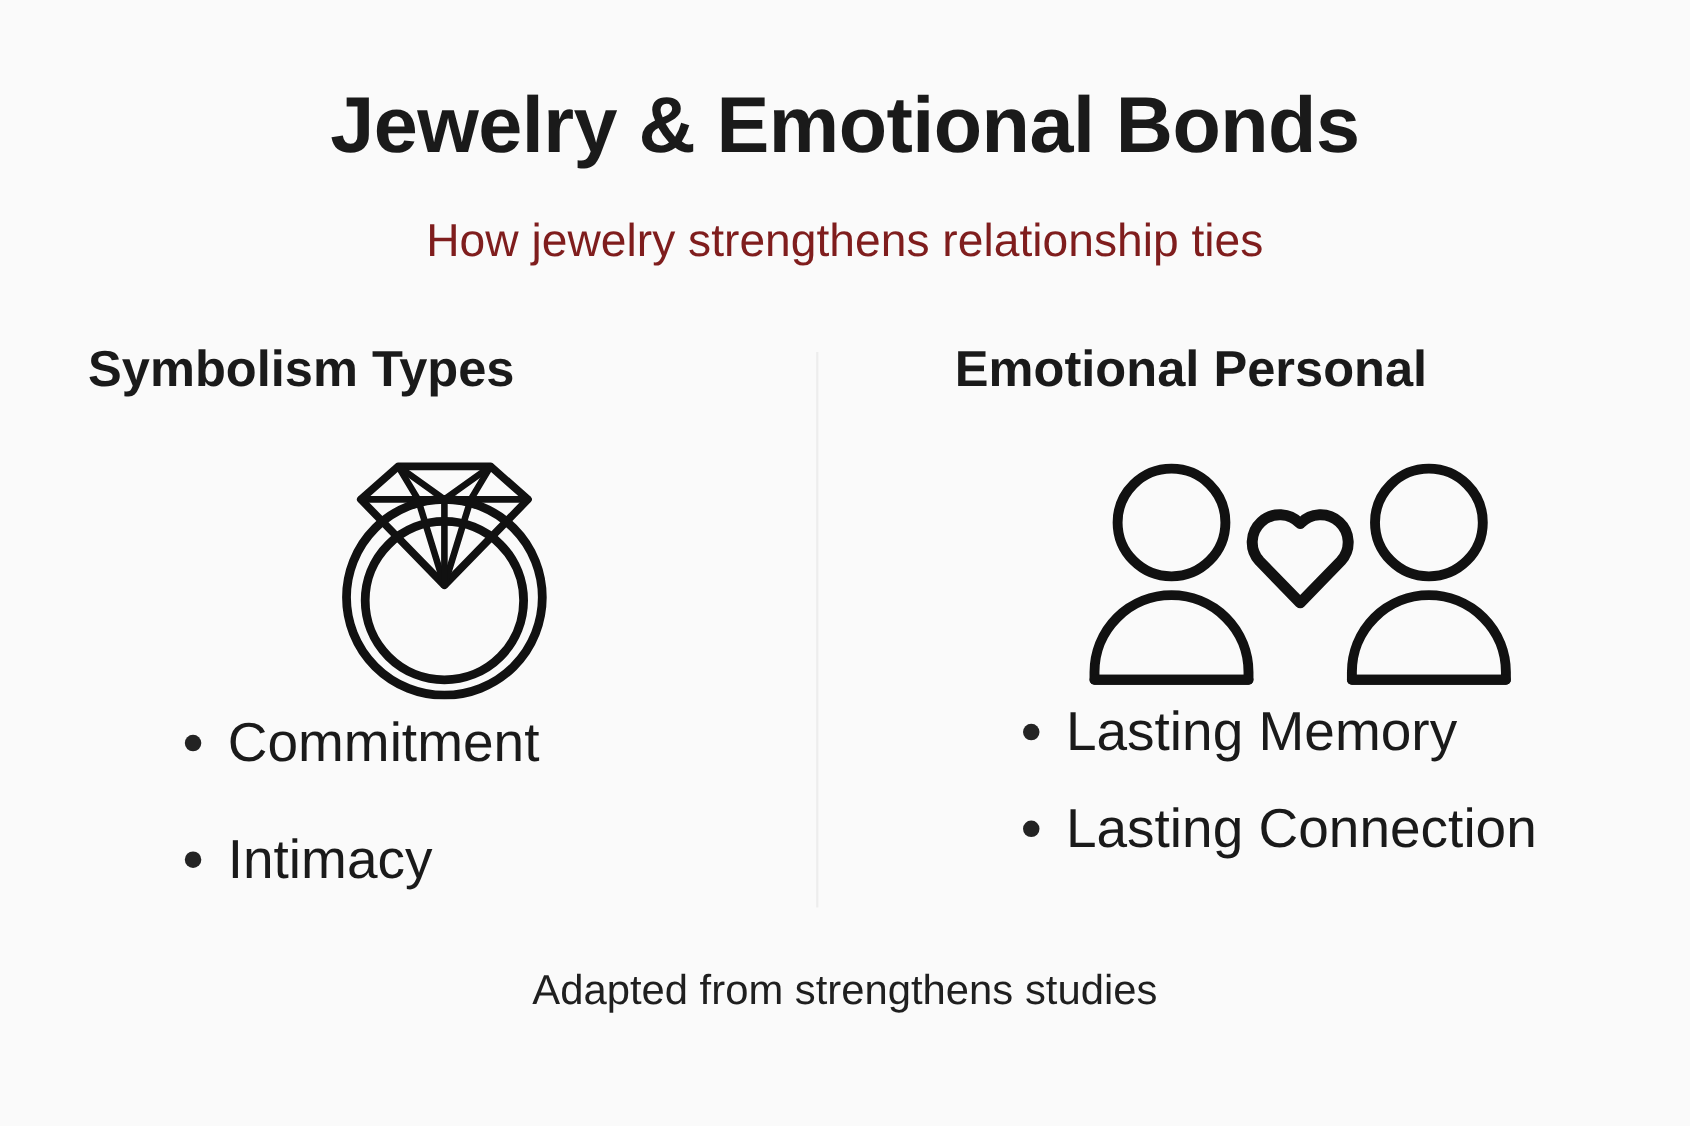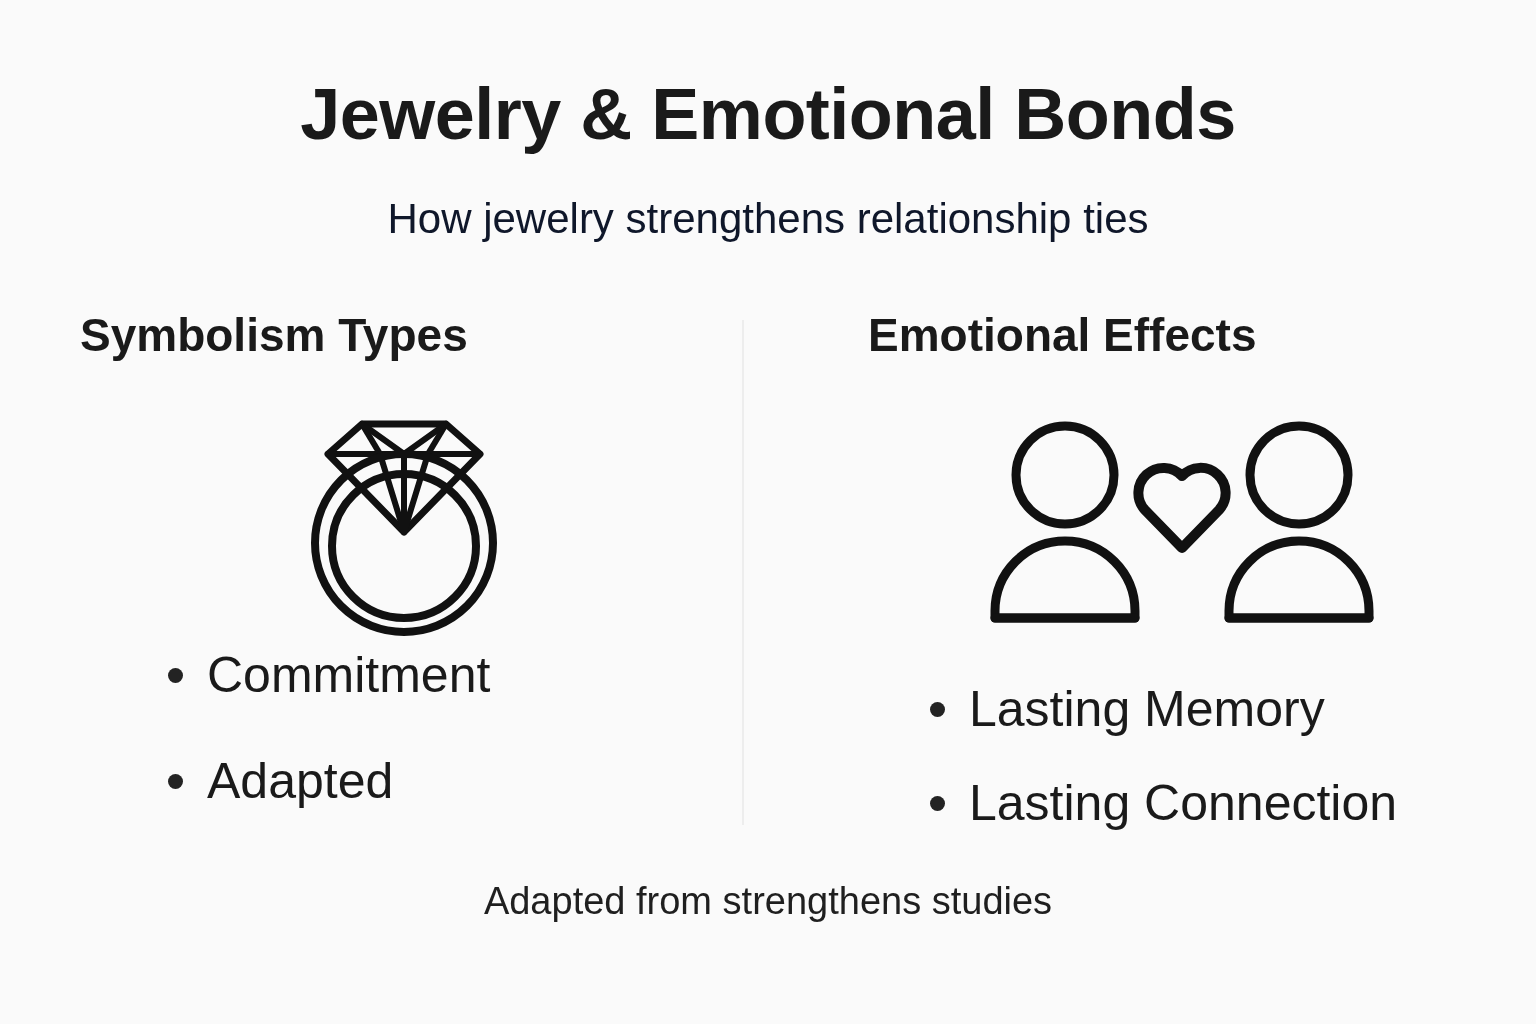--- a/index.html
+++ b/index.html
@@ -36,21 +36,21 @@
     letter-spacing: -0.5px;
     line-height: 1.0;
     color: #1A1A1A;
     margin: 0;
     white-space: nowrap;
   }
   .subtitle {
     font-size: 42px;
     font-weight: 400;
     line-height: 1.0;
-    color: #0f172a;
+    color: #7f1d1d;
     margin: 0;
     padding-top: 48px;
     white-space: nowrap;
   }
 
   
   .columns {
     position: absolute;
     top: 312px;
     left: 0;
@@ -105,21 +105,21 @@
   }
   .bullets-left  { padding-left: 88px; padding-top: 14px; }
   .bullets-right { padding-left: 62px; padding-top: 12px; }
 
   .bullet-item {
     display: flex;
     align-items: center;
     line-height: 1.0;
   }
   .bullets-left .bullet-item  { margin-bottom: 56px; }
-  .bullets-right .bullet-item { margin-bottom: 38px; margin-top: 44px; }
+  .bullets-right .bullet-item { margin-bottom: 38px; }
   .bullet-item:last-child { margin-bottom: 0; }
 
   .bullet-dot {
     width: 15px;
     height: 15px;
     border-radius: 50%;
     background: #232323;
     flex: 0 0 auto;
     margin-right: 24px;
   }
@@ -189,27 +189,27 @@
         </span>
       </div>
 
       <ul class="bullets bullets-left">
         <li class="bullet-item">
           <span class="bullet-dot"></span>
           <span class="bullet-text">Commitment</span>
         </li>
         <li class="bullet-item">
           <span class="bullet-dot"></span>
-          <span class="bullet-text">Adapted</span>
+          <span class="bullet-text">Intimacy</span>
         </li>
       </ul>
     </div>
 
     <div class="column col-right">
-      <h2 class="col-heading">Emotional Effects</h2>
+      <h2 class="col-heading">Emotional Personal</h2>
 
       <div class="icon-wrap icon-wrap-right">
         <span>
           <svg width="390" height="210" viewBox="0 0 390 210" fill="none" stroke="#111111" stroke-width="9" stroke-linejoin="round" stroke-linecap="round">
 
             <circle cx="78" cy="57" r="49"></circle>
             <path d="M8 200 L8 193 A70 70 0 0 1 148 193 L148 200 Z"></path>
             <path d="M8 200 L148 200" stroke-width="9"></path>
 
             <path d="M195 130

